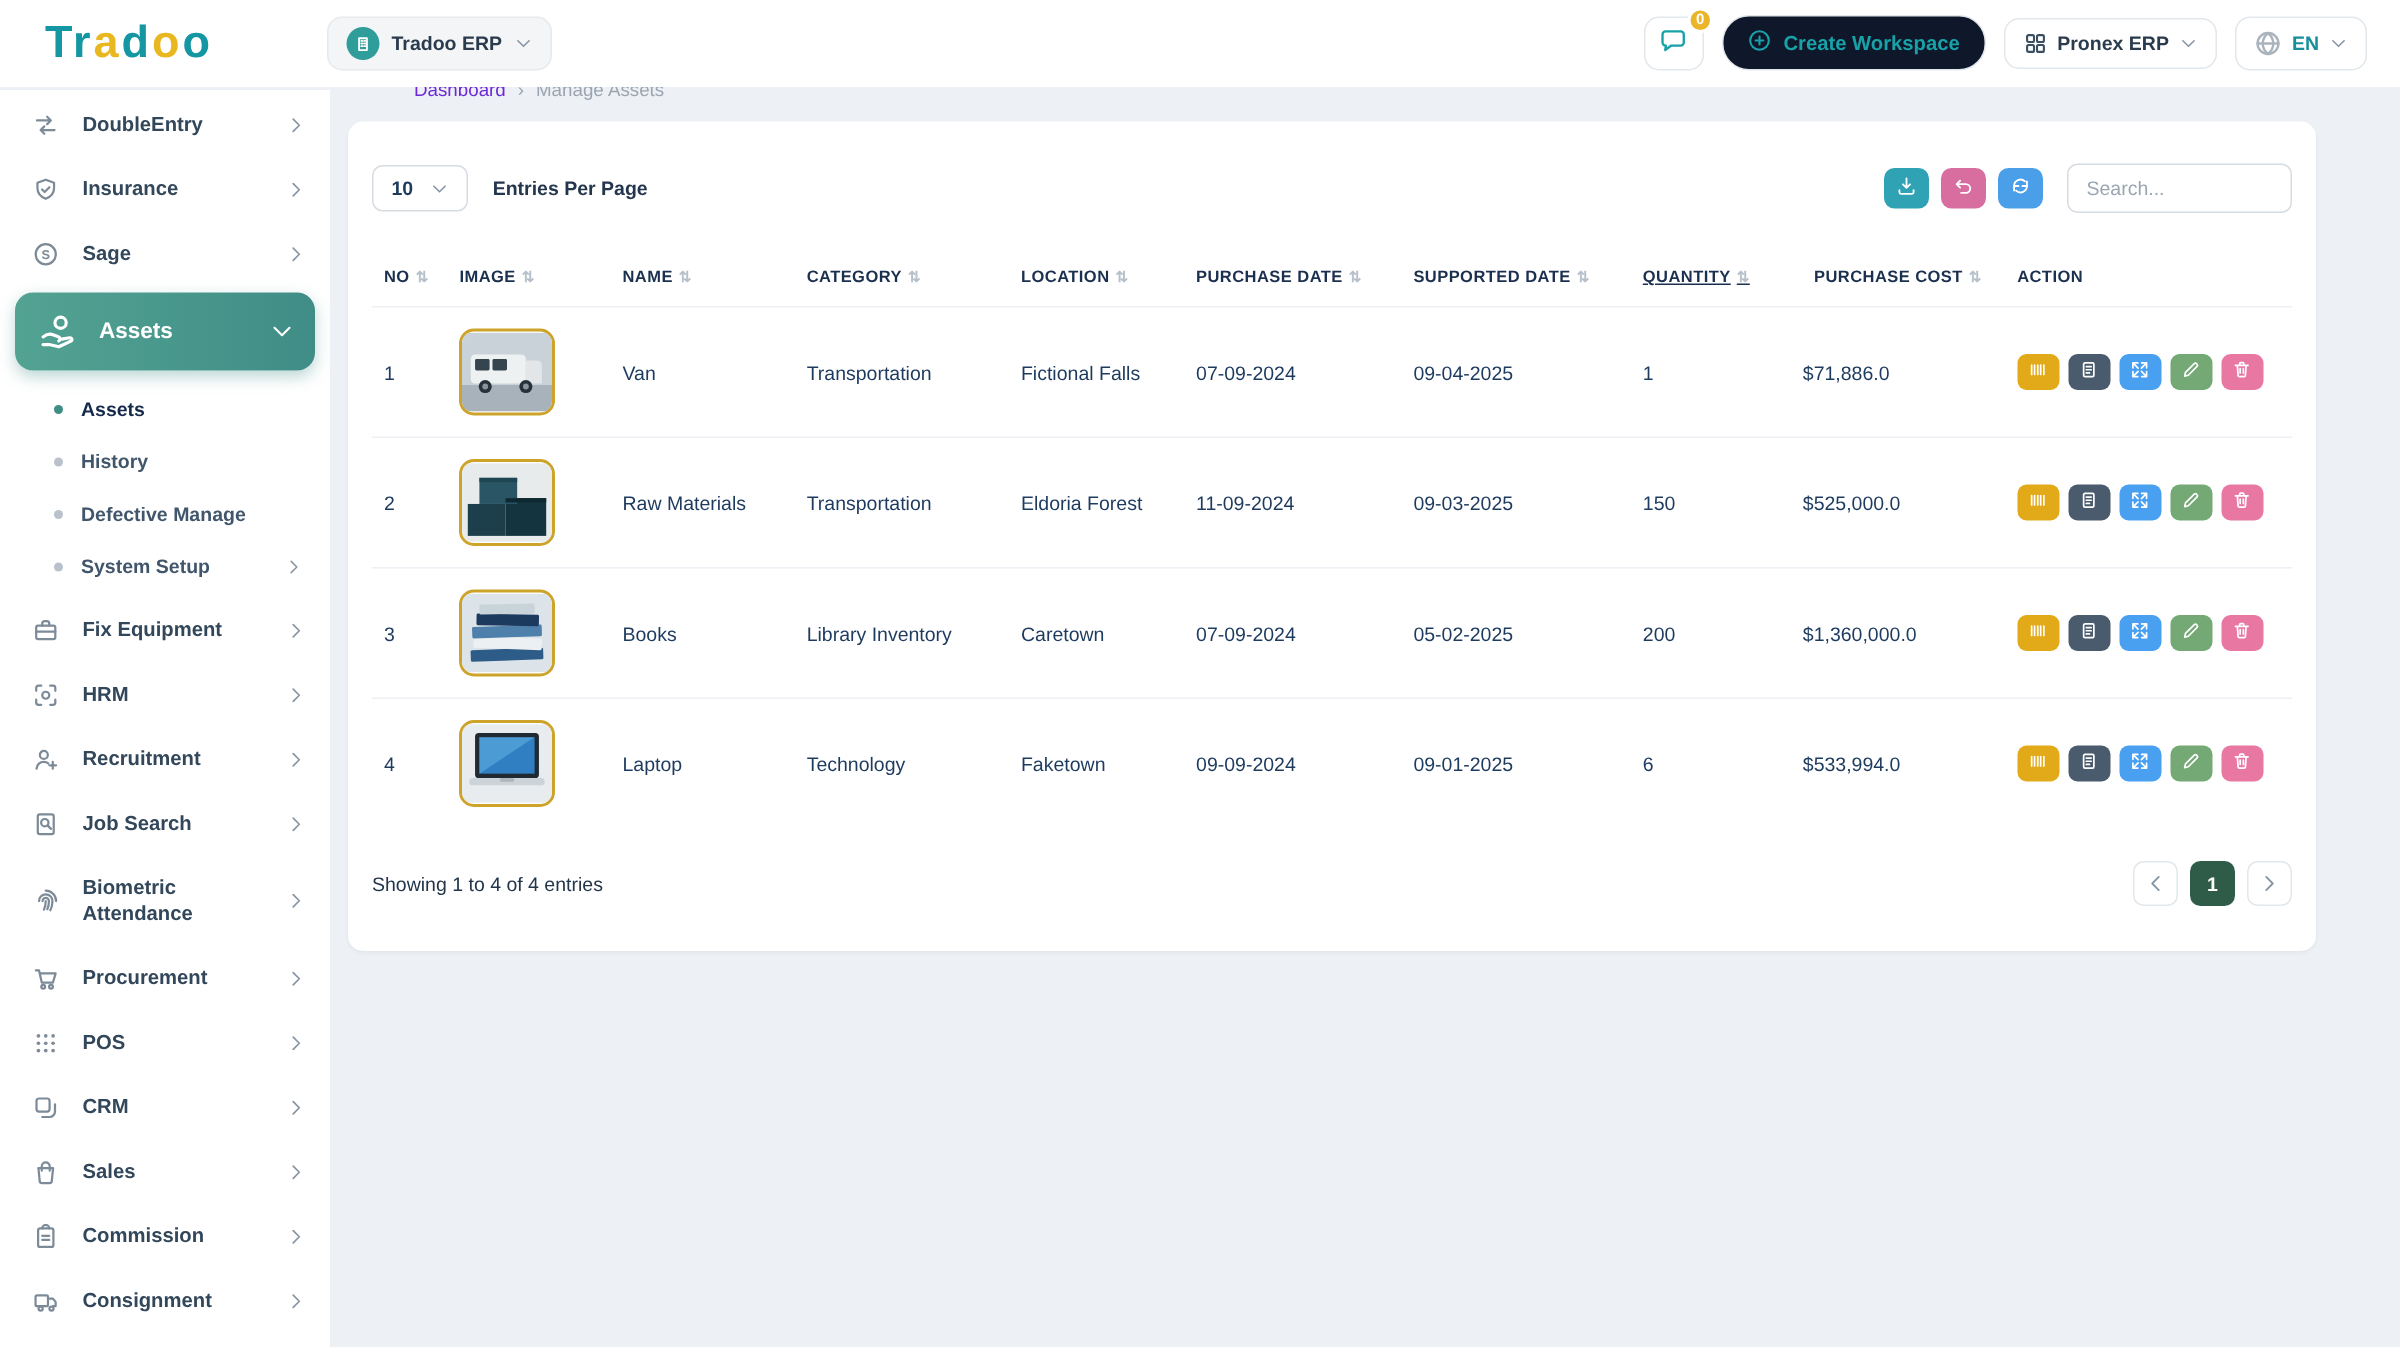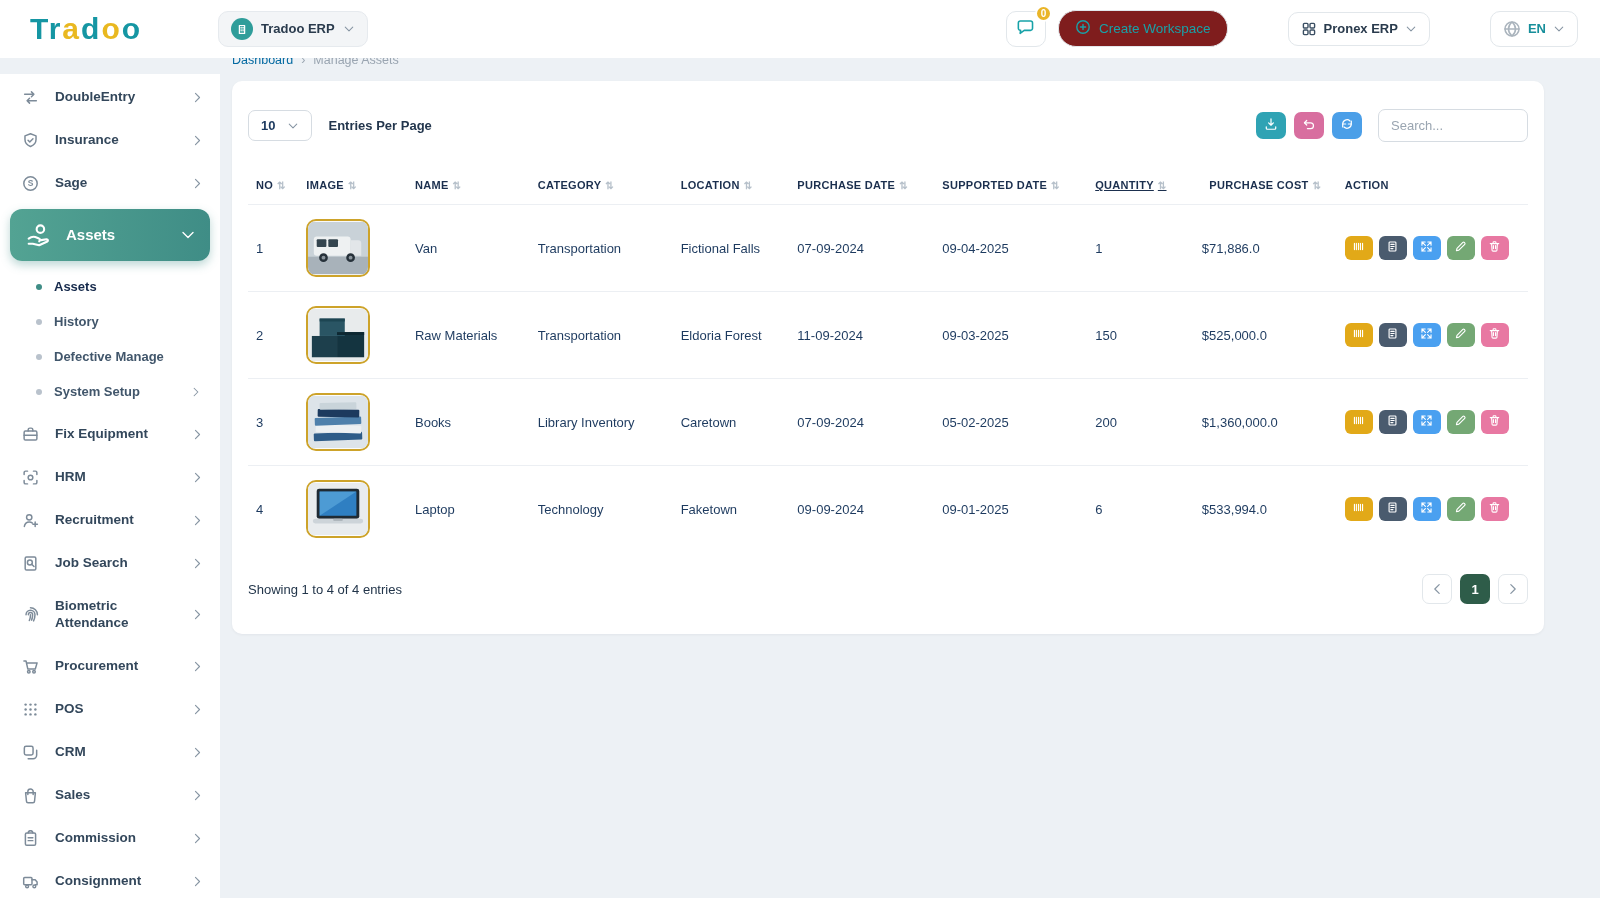--- a/index.html
+++ b/index.html
@@ -23,32 +23,32 @@
   .ws-badge { width:22px; height:22px; border-radius:50%; background:#2f9d9a; color:#fff;
     display:flex; align-items:center; justify-content:center; }
   .hdr-right { margin-left:auto; display:flex; align-items:center; gap:12px; }
   .chat-btn { position:relative; width:40px; height:36px; border:1px solid #e2e7eb;
     border-radius:10px; background:#fff; display:flex; align-items:center; justify-content:center;
     color:#17a2a8; cursor:pointer; }
   .badge { position:absolute; top:-7px; right:-7px; width:17px; height:17px; border-radius:50%;
     background:#eab528; color:#fff; font-size:10px; font-weight:bold;
     display:flex; align-items:center; justify-content:center; border:2px solid #fff; }
   .create-ws { display:flex; align-items:center; gap:8px; border:1px solid #e2e7eb;
-    border-radius:18px; background:#7f1d1d; padding:8px 16px; color:#18a2a8;
-    font-size:13.5px; font-weight:400; cursor:pointer; }
+    border-radius:18px; background:#0f172a; padding:8px 16px; color:#18a2a8;
+    font-size:13.5px; font-weight:700; cursor:pointer; }
   .erp-pill, .lang-pill { display:flex; align-items:center; gap:7px; border:1px solid #e2e7eb;
     border-radius:10px; background:#fff; padding:8px 12px; color:#2a3b4d;
-    font-size:13px; font-weight:600; cursor:pointer;margin-left:48px; }
+    font-size:13px; font-weight:600; cursor:pointer; }
   .lang-pill .lang-txt { color:#178f9b; }
   .chev-sm { color:#8795a3; display:flex; }
   .grid-ic { color:#3b4f63; display:flex; }
   .globe-ic { color:#aab4bd; display:flex; }
   
   .sidebar {
-    position:fixed; top:74px; left:0; bottom:0; width:220px; background:#fff;
+    position:fixed; top:60px; left:0; bottom:0; width:220px; background:#fff;
     overflow:hidden; padding-top:2px; z-index:10;
   }
   .side-item { display:flex; align-items:center; gap:14px; padding:13px 16px 13px 22px;
     font-size:13.5px; font-weight:600; color:#33475b; cursor:pointer; line-height:1.25; }
   .side-item .icon { width:19px; color:#7d8b99; display:flex; flex:none; }
   .side-item .lbl { flex:1; }
   .side-item .chev { margin-left:auto; color:#8795a3; display:flex; flex:none; }
   .side-item.active {
     margin:4px 10px; padding:14px 14px 14px 16px; border-radius:12px;
     background:linear-gradient(90deg,#53a393,#3f8d86); color:#fff;
@@ -61,21 +61,21 @@
     font-size:13px; font-weight:600; color:#41566b; cursor:pointer; }
   .sub-item.active { color:#15294b; font-weight:bold; }
   .sub-item .bullet { width:6px; height:6px; border-radius:50%; background:#b9c2cc; flex:none; }
   .sub-item.active .bullet { background:#3f8d86; }
   .sub-item .chev { margin-left:auto; color:#8795a3; display:flex; }
   
   .main { margin-left:220px; padding:20px 56px 0 12px; }
   .page-head { position:relative; margin-bottom:14px; }
   .page-title { margin:0 0 9px; font-size:21px; font-weight:bold; color:#15294b; }
   .breadcrumb { font-size:12.5px; display:flex; gap:8px; align-items:center; }
-  .bc-home { color:#0369a1; cursor:pointer; }
+  .bc-home { color:#6d28d9; cursor:pointer;margin-left:44px; }
   .bc-sep { color:#9aa5b1; }
   .bc-cur { color:#9aa5b1; }
   .page-actions { position:absolute; right:0; top:10px; display:flex; gap:8px; }
   .pa-btn { width:30px; height:28px; border:none; border-radius:7px; color:#fff;
     display:flex; align-items:center; justify-content:center; cursor:pointer; }
   
   .card { background:#fff; border-radius:10px; padding:28px 16px 30px;
     box-shadow:0 1px 3px rgba(16,24,40,.05); }
   .controls { display:flex; align-items:center; margin-bottom:24px; }
   .pp-select { display:inline-flex; align-items:center; gap:12px; border:1px solid #d6dce2;

